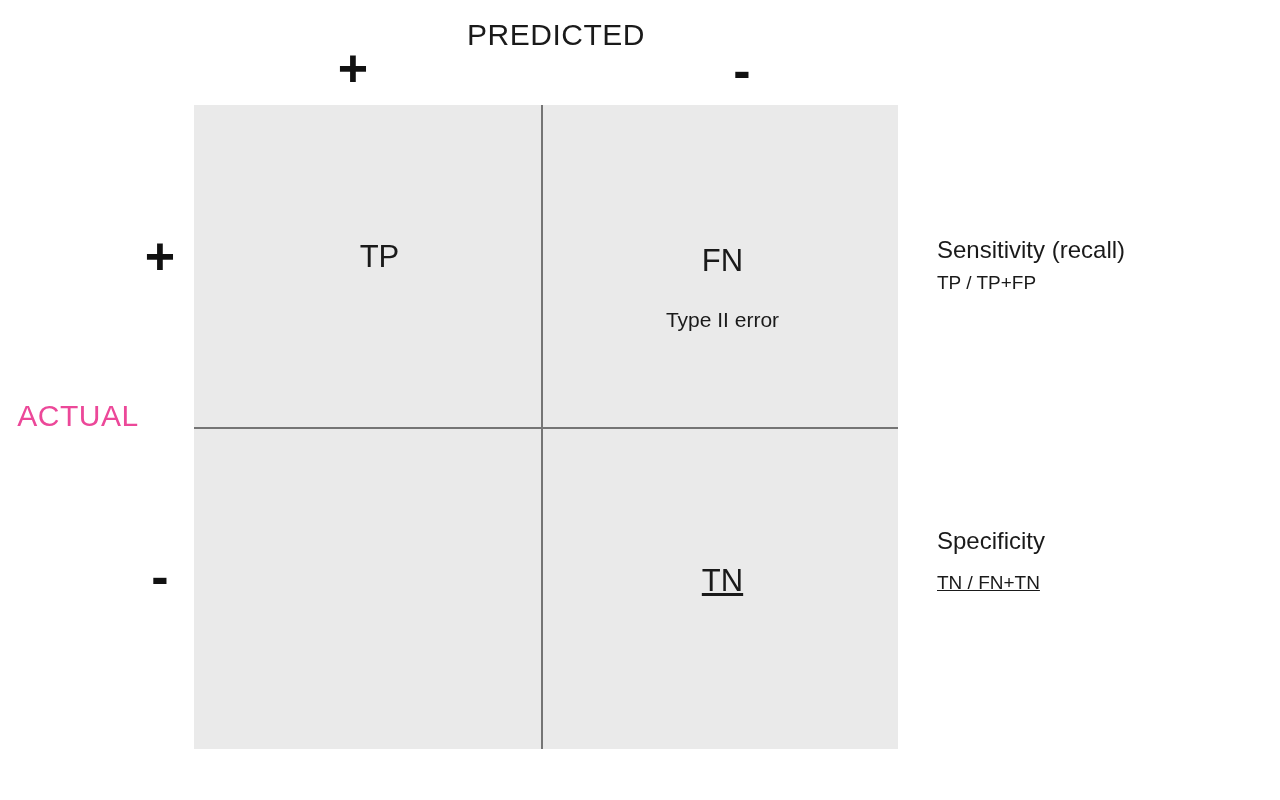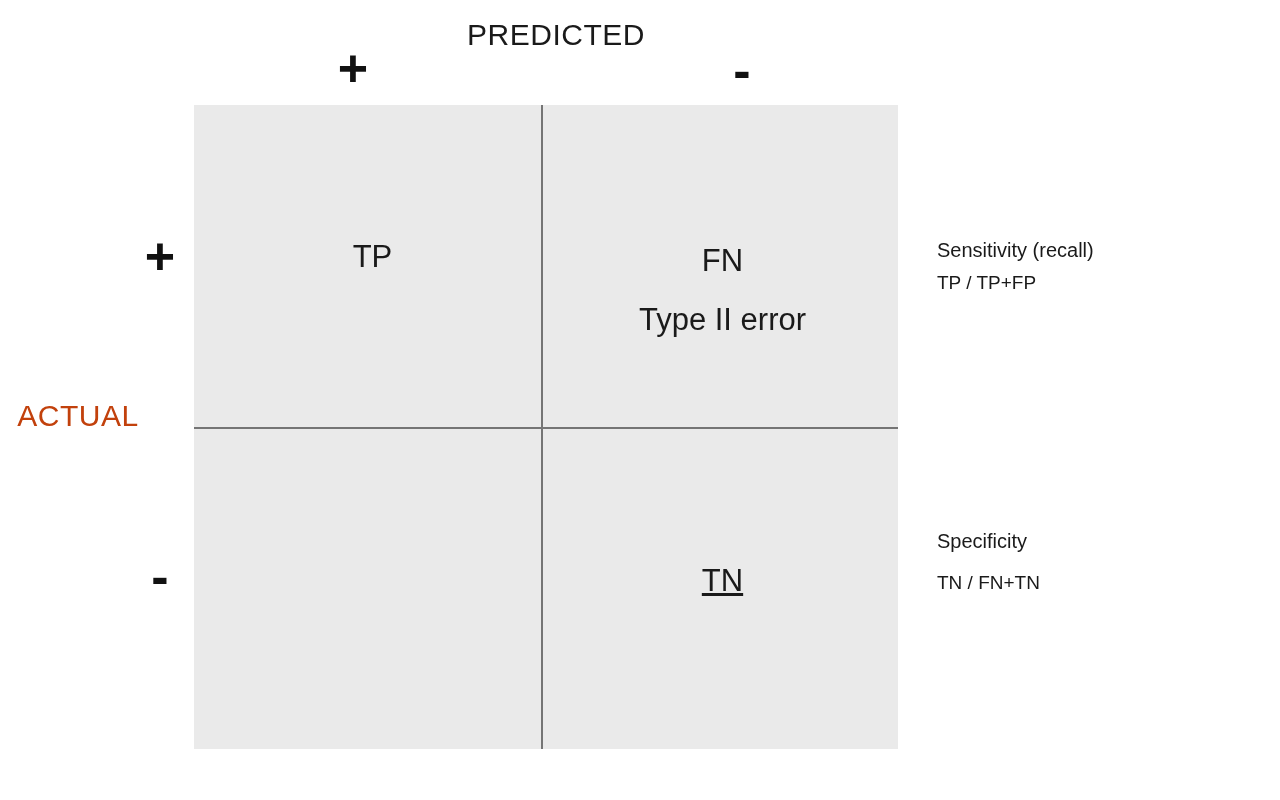--- a/index.html
+++ b/index.html
@@ -24,21 +24,21 @@
     letter-spacing: 0.5px;
     color: #1a1a1a;
   }
   .actual-title {
     position: absolute;
     left: 78px;
     top: 416px;
     transform: translate(-50%, -50%);
     font-size: 30px;
     letter-spacing: 0.5px;
-    color: #c2410c;
+    color: #ec4899;
     white-space: nowrap;
   }
 
   
   .sign {
     position: absolute;
     transform: translate(-50%, -50%);
     font-size: 52px;
     font-weight: bold;
     color: #111111;
@@ -76,61 +76,62 @@
   }
   .cell {
     position: absolute;
     width: 347px;
     height: 322px;
     display: flex;
     flex-direction: column;
     align-items: center;
     padding-top: 131px;
   }
-  .cell-tp { left: 5px;     top: 0; }
+  .cell-tp { left: 12px;     top: 0; }
   .cell-fn { left: 355px; top: 4px; }
   .cell-fp { left: 0;     top: 324px; }
   .cell-tn { left: 355px; top: 324px; text-decoration: underline; }
   .cell-label {
     font-size: 31px;
     line-height: 42px;
     color: #1a1a1a;
     white-space: nowrap;
   }
   .cell-sublabel {
     margin-top: 17px;
-    font-size: 31px;
+    font-size: 21px;
     line-height: 42px;
     color: #1a1a1a;
     white-space: nowrap;
   }
 
   
   .annotation {
     position: absolute;
     left: 937px;
     color: #1a1a1a;
   }
   .annotation-sensitivity { top: 234px; }
   .annotation-specificity { top: 525px; }
   .annotation-title {
-    font-size: 20px;
+    font-size: 24px;
     line-height: 32px;
     white-space: nowrap;
   }
   .annotation-sensitivity .annotation-formula {
     font-size: 19px;
     line-height: 34px;
     white-space: nowrap;
   }
   .annotation-specificity .annotation-formula {
     margin-top: 10px;
     font-size: 19px;
     line-height: 32px;
     white-space: nowrap;
+    text-decoration: underline;
   }
 </style>
 </head>
 <body>
 
 <div class="canvas">
 
   <div class="predicted-title">PREDICTED</div>
 
   <div class="sign col-plus">+</div>

